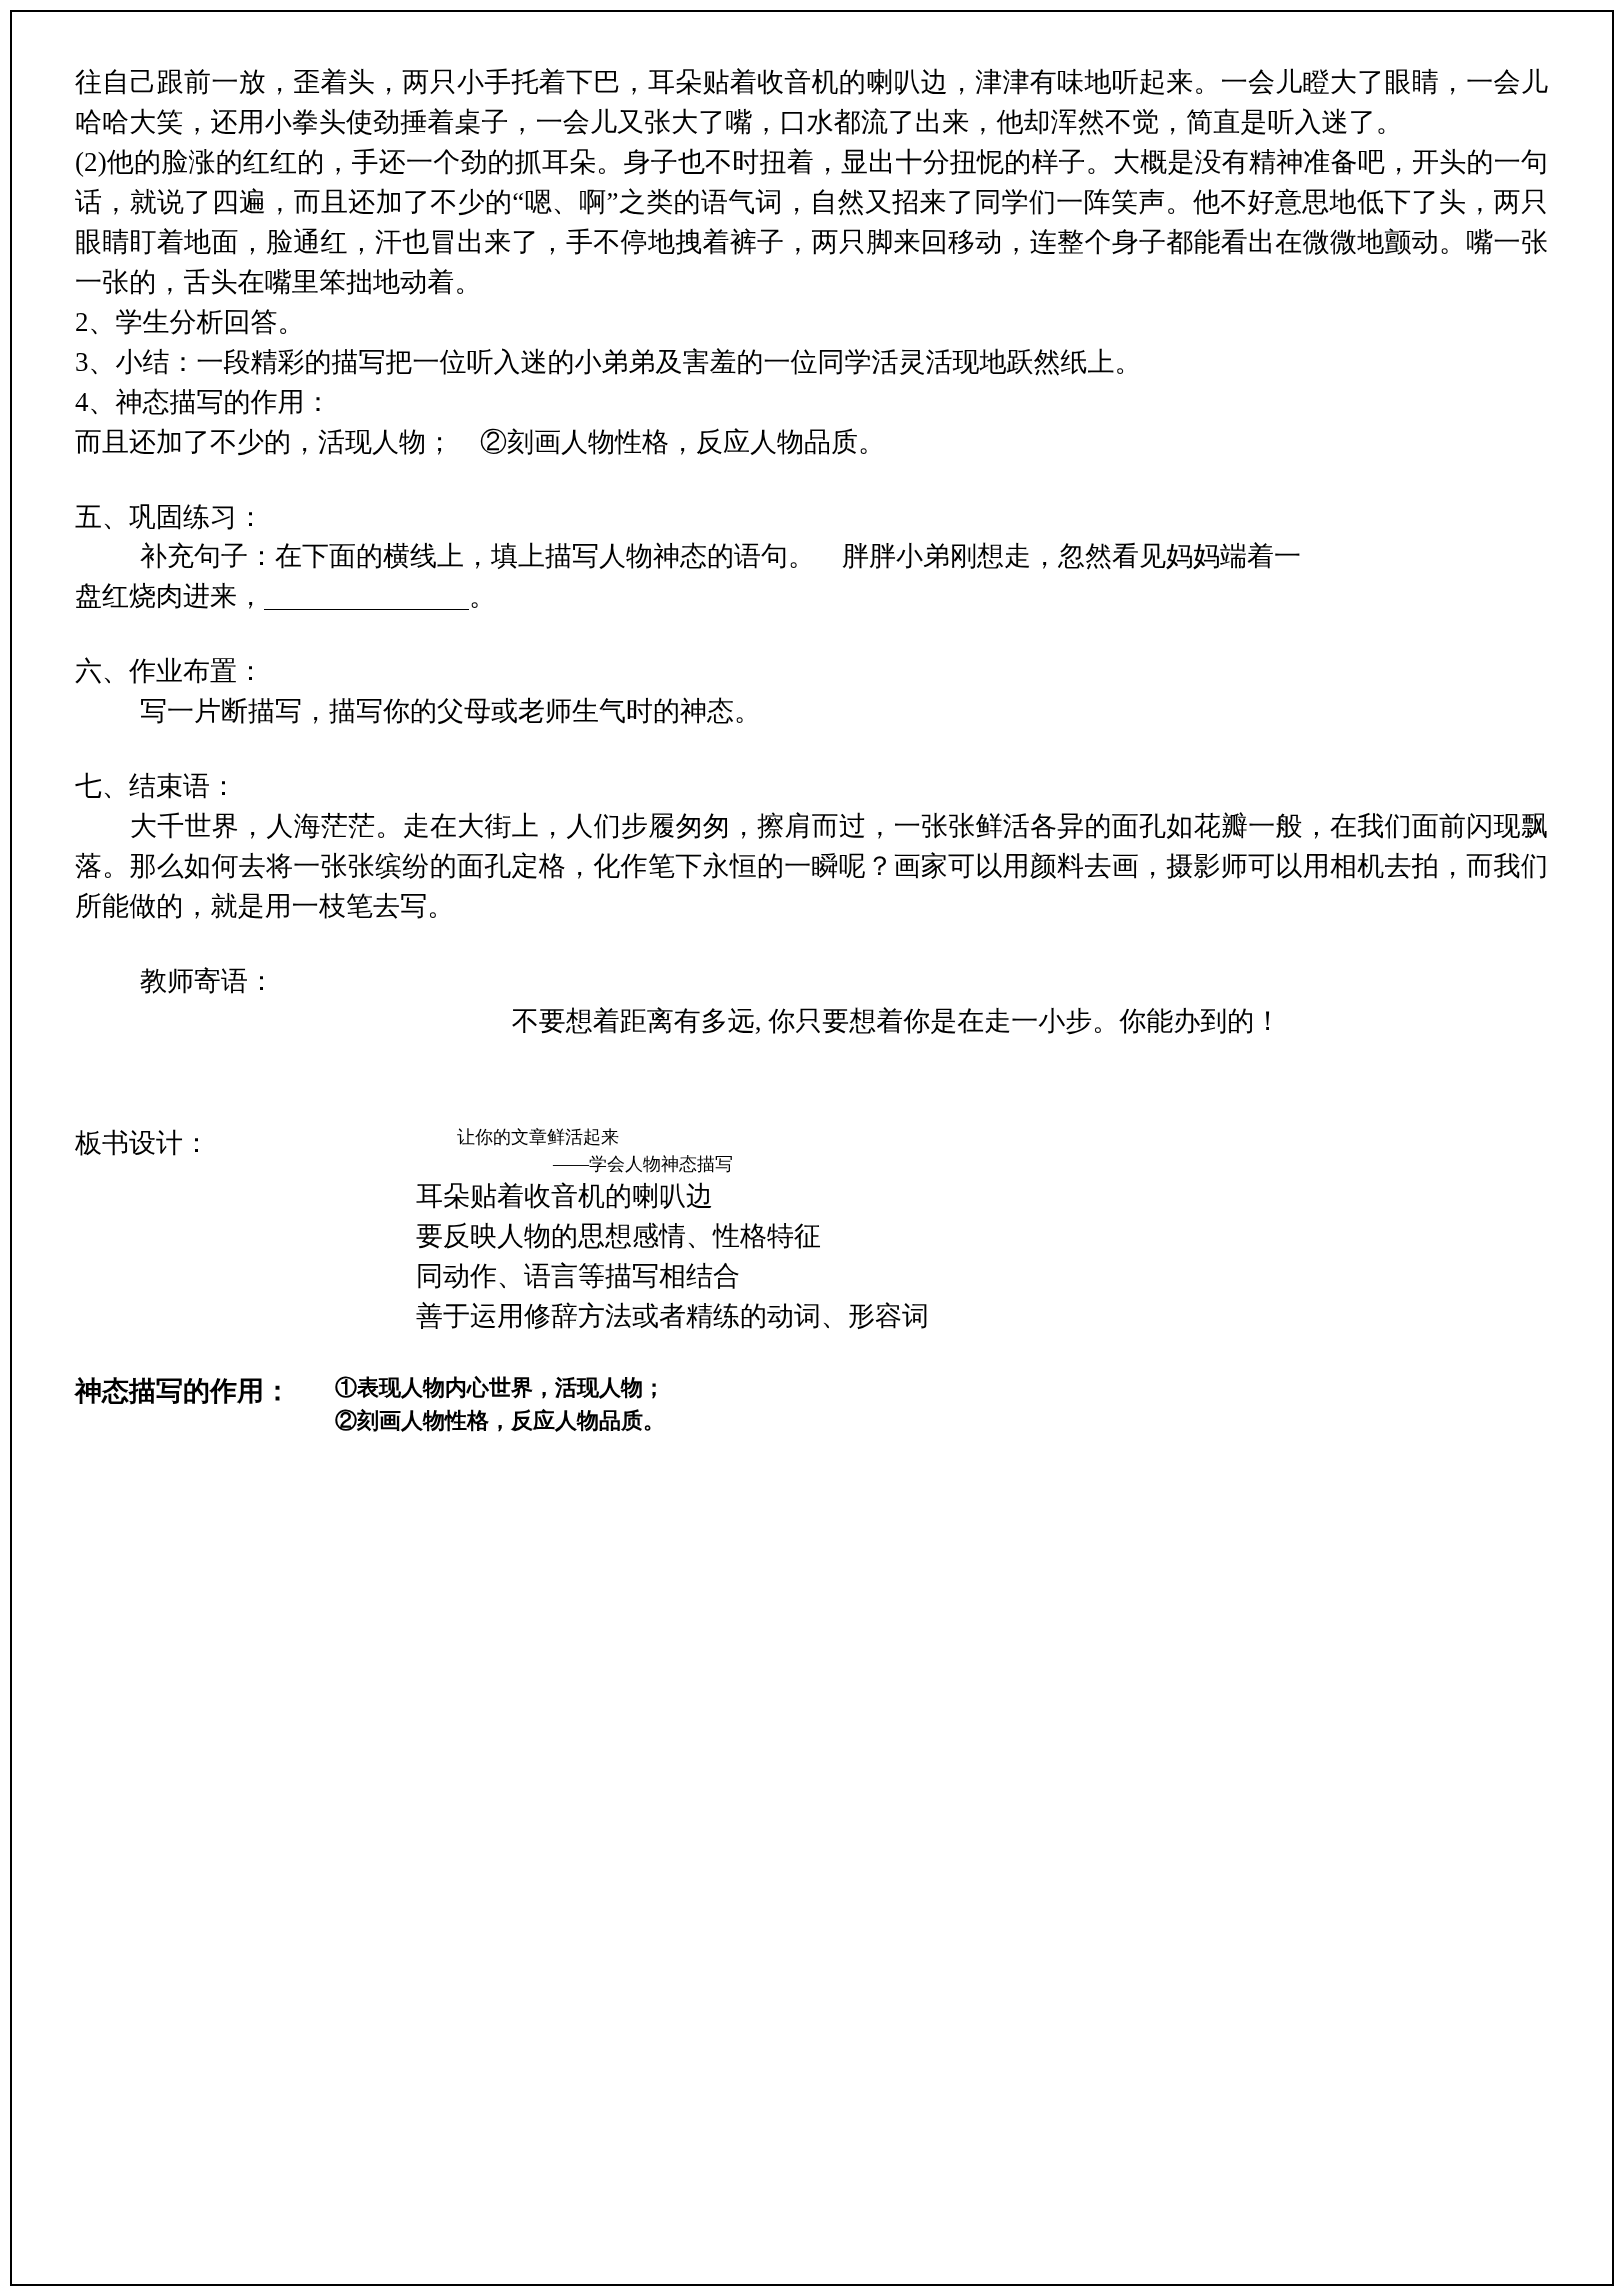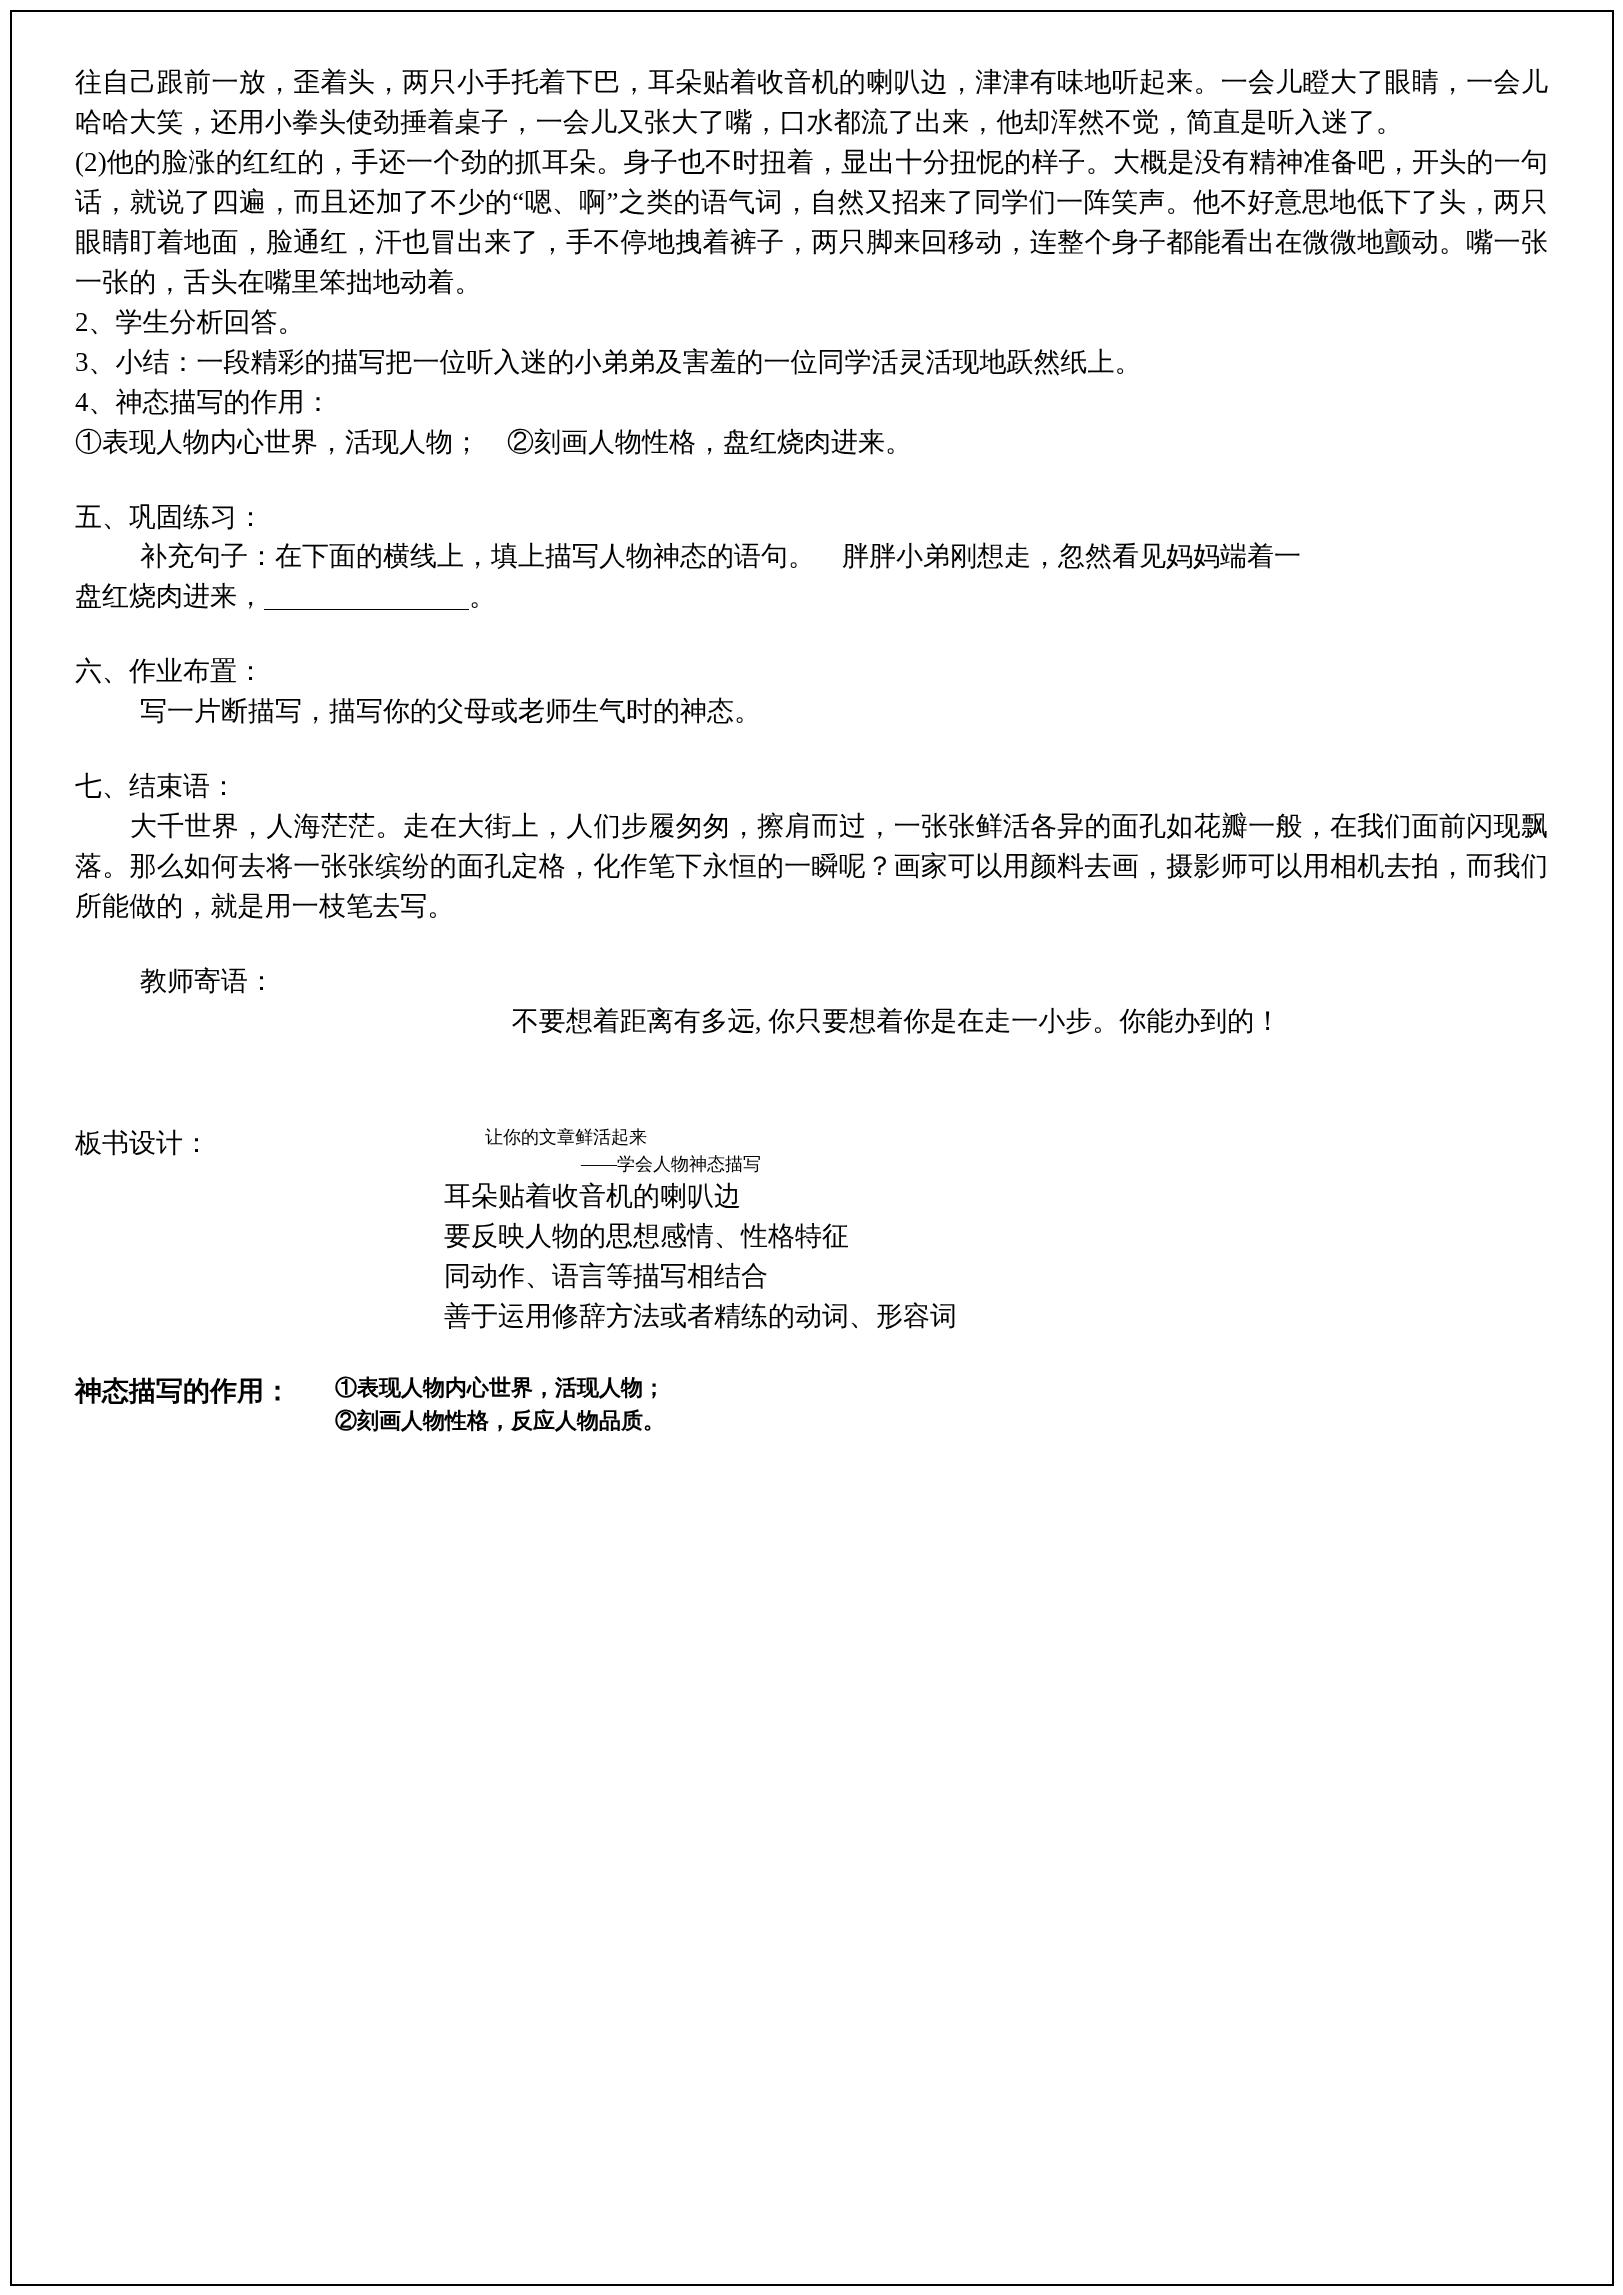--- a/index.html
+++ b/index.html
@@ -55,21 +55,20 @@
   }
   .block-indent2 {
     padding-left: 93px;
   }
   .blackboard-wrap {
     position: relative;
   }
   .bb-row {
     display: flex;
     align-items: flex-start;
-    gap: 28px;
   }
   .bb-label {
     width: 205px;
     flex: 0 0 205px;
     font-size: 27px;
     line-height: 1.48;
   }
   .bb-body {
     flex: 1 1 auto;
   }
@@ -119,21 +118,21 @@
 
   <div class="content">
 
     <p class="para">往自己跟前一放，歪着头，两只小手托着下巴，耳朵贴着收音机的喇叭边，津津有味地听起来。一会儿瞪大了眼睛，一会儿哈哈大笑，还用小拳头使劲捶着桌子，一会儿又张大了嘴，口水都流了出来，他却浑然不觉，简直是听入迷了。</p>
 
     <p class="para">(2)他的脸涨的红红的，手还一个劲的抓耳朵。身子也不时扭着，显出十分扭怩的样子。大概是没有精神准备吧，开头的一句话，就说了四遍，而且还加了不少的“嗯、啊”之类的语气词，自然又招来了同学们一阵笑声。他不好意思地低下了头，两只眼睛盯着地面，脸通红，汗也冒出来了，手不停地拽着裤子，两只脚来回移动，连整个身子都能看出在微微地颤动。嘴一张一张的，舌头在嘴里笨拙地动着。</p>
 
     <div class="line">2、学生分析回答。</div>
     <div class="line">3、小结：一段精彩的描写把一位听入迷的小弟弟及害羞的一位同学活灵活现地跃然纸上。</div>
     <div class="line">4、神态描写的作用：</div>
-    <div class="line">①表现人物内心世界，活现人物；　②刻画人物性格，盘红烧肉进来。</div>
+    <div class="line">而且还加了不少的，活现人物；　②刻画人物性格，反应人物品质。</div>
 
     <div class="spacer-md"></div>
 
     <div class="line">五、巩固练习：</div>
     <div class="line block-indent">补充句子：在下面的横线上，填上描写人物神态的语句。　胖胖小弟刚想走，忽然看见妈妈端着一</div>
     <div class="line"><span>盘红烧肉进来，</span><span class="fill-blank"></span><span>。</span></div>
 
     <div class="spacer-md"></div>
 
     <div class="line">六、作业布置：</div>

